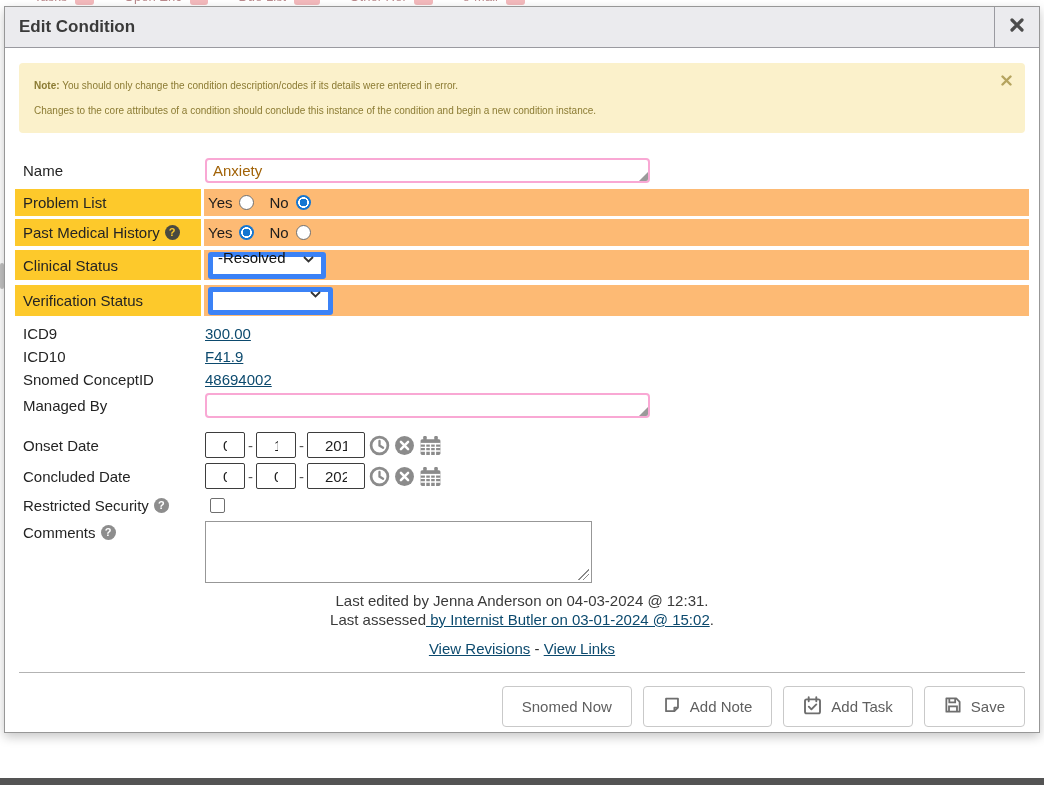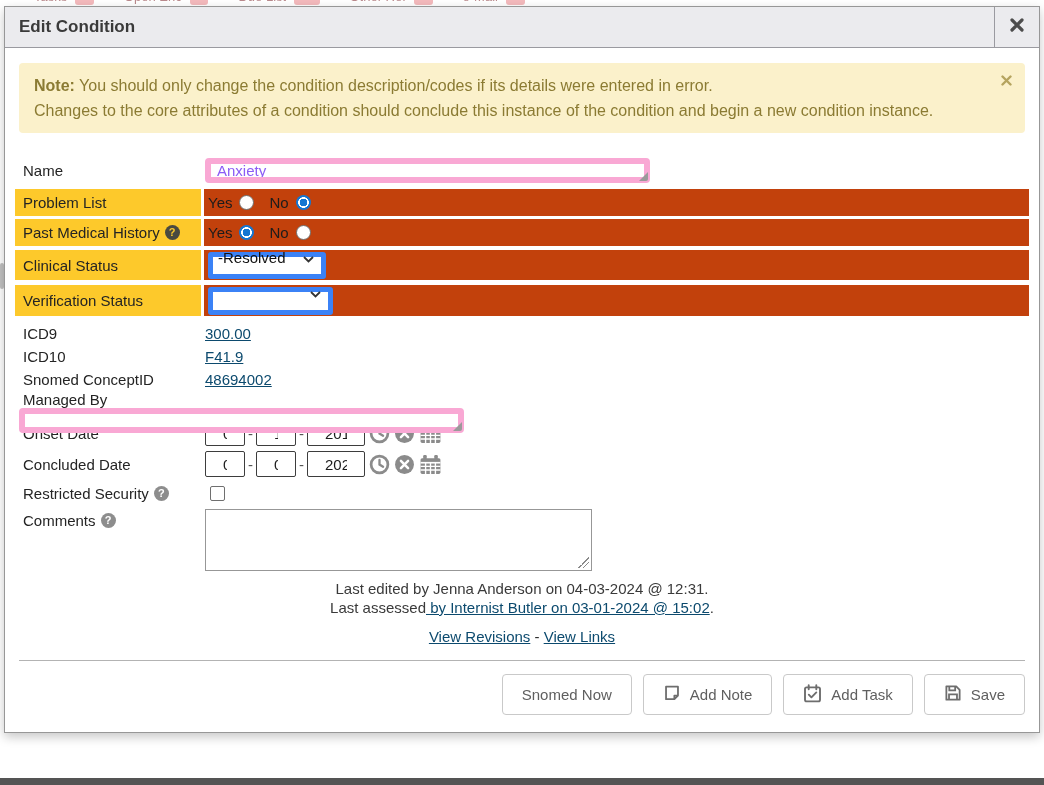--- a/index.html
+++ b/index.html
@@ -20,48 +20,48 @@
   
   .modal { position:absolute; left:4px; top:6px; width:1036px; height:727px; background:#fff;
            border:1px solid #979797; box-shadow:0 4px 10px rgba(0,0,0,.22); }
   .modal-header { height:41px; background:#ebebee; border-bottom:1px solid #9a9aa0; display:flex; align-items:stretch; }
   .modal-title { flex:1; display:flex; align-items:center; padding-left:14px; font-size:17px; font-weight:bold; color:#3a3a3a; }
   .modal-close { width:45px; border-left:1px solid #9a9aa0; display:flex; align-items:center; justify-content:center; cursor:pointer; }
   .modal-body { padding:13px 10px 0 10px; }
 
   
   .note { position:relative; background:#fbf1cb; color:#8b7b33; border-radius:4px;
-          padding:10px 34px 10px 15px; font-size:16px; line-height:25px; margin:2px 4px 22px 4px; }
+          padding:10px 34px 10px 15px; font-size:10px; line-height:25px; margin:2px 4px 22px 4px; }
   .note b { font-weight:bold; }
   .note-dismiss { position:absolute; right:13px; top:12px; cursor:pointer; line-height:0; }
 
   
   .frow { display:flex; align-items:center; }
   .lbl { flex:none; width:186px; padding-left:8px; font-size:15px; color:#242424; display:flex; align-items:center; gap:5px; align-self:stretch; }
   .val { flex:1; padding-left:4px; font-size:15px; color:#1c1c1c; display:flex; align-items:center; align-self:stretch; }
   .hl-row .lbl { background:#fdc92b; margin-right:3px; }
-  .hl-row .val { background:#c2410c; }
+  .hl-row .val { background:#fdba74; }
 
   .row-name { height:30px; margin-bottom:4px; }
   .row-pl   { height:27px; margin-bottom:3px; }
   .row-pmh  { height:27px; margin-bottom:4px; }
   .row-cs   { height:30px; margin-bottom:5px; }
   .row-vs   { height:31px; margin-bottom:6px; }
   .row-code { height:23px; }
-  .row-mb   { height:28px; margin-bottom:0;flex-direction:column; }
+  .row-mb   { height:28px; margin-bottom:12px; }
   .row-date { height:28px; margin-bottom:3px; }
   .row-rs   { height:24px; margin-bottom:4px; }
   .row-cm   { align-items:flex-start; margin-bottom:8px; }
   .row-cm .lbl { align-self:flex-start; padding-top:3px; }
 
   .grip-wrap { position:relative; display:inline-block; }
   .grip-wrap::after { content:""; position:absolute; right:2px; bottom:2px; width:0; height:0;
                       border-left:9px solid transparent; border-bottom:9px solid #9a9a9a; border-bottom-right-radius:2px; }
-  .text-input { width:445px; height:25px; border:6px solid #f9a8d4; border-radius:4px; padding:0 6px;
-                font:15px "Liberation Sans", sans-serif; color:#8b5cf6; outline:none; }
+  .text-input { width:445px; height:25px; border:2px solid #f9a8d4; border-radius:4px; padding:0 6px;
+                font:15px "Liberation Sans", sans-serif; color:#a16207; outline:none; }
 
   .radio { display:inline-block; width:15px; height:15px; border-radius:50%; }
   .radio.off { border:1.5px solid #6f6f6f; background:#fff; }
   .radio.on  { background:radial-gradient(circle,#1576d1 0 3.6px,#ffffff 3.9px 5.2px,#1576d1 5.5px 8px); }
   .rlabel { margin:0 7px 0 0; }
   .radio + .rlabel { margin-left:15px; }
 
   .help { flex:none; width:15px; height:15px; border-radius:50%; font-size:11px; font-weight:bold;
           display:inline-flex; align-items:center; justify-content:center; line-height:1; }
   .help.dark { background:#4a4a40; color:#fdc92b; }

